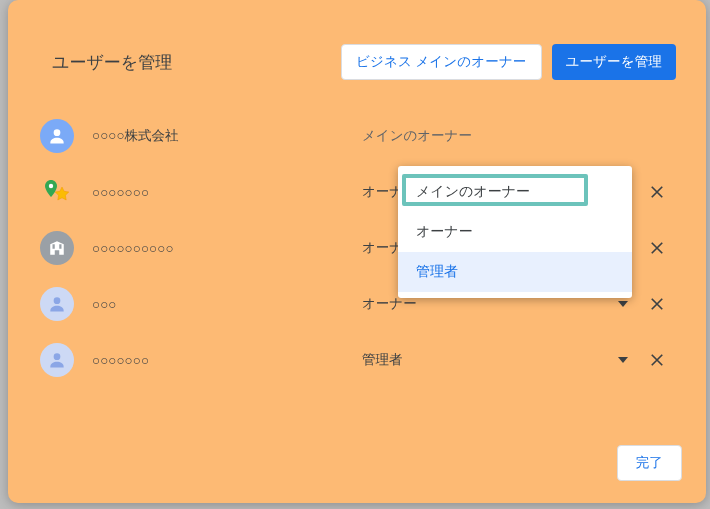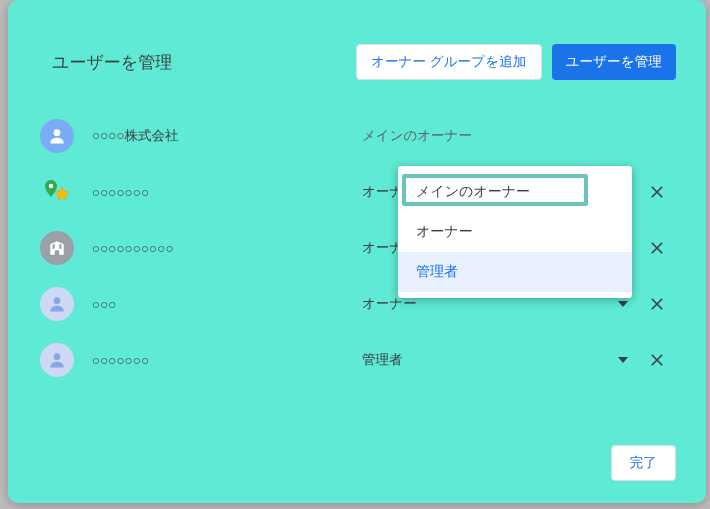--- a/index.html
+++ b/index.html
@@ -7,21 +7,21 @@
       font-family: Roboto, Arial, sans-serif;
       background: #bdbdbd;
       width: 710px;
       height: 509px;
       position: relative;
       overflow: hidden;
     }
     .dialog {
       position: absolute;
       left: 8px; top: 0; right: 4px; bottom: 6px;
-      background: #5eead4;
+      background: #fdba74;
       border-radius: 10px;
       box-shadow: 0 2px 12px rgba(0,0,0,0.25);
       padding: 0;
     }
     .dialog-inner {
       position: absolute;
       inset: 0;
       padding: 0;
     }
     .header {
@@ -106,21 +106,21 @@
     }
     .remove {
       width: 38px;
       display: flex; align-items: center; justify-content: center;
       cursor: pointer;
       color: #3c4043;
     }
     .remove svg { display: block; }
     .footer {
       position: absolute;
-      right: 30px;
+      right: 24px;
       bottom: 22px;
     }
     .btn-done {
       background: #fff;
       border: 1px solid #dadce0;
       color: #1a73e8;
       padding: 0 18px;
     }
     
     .dropdown {
@@ -158,21 +158,21 @@
   </style>
 </head>
 <body>
 
 <div class="dialog">
  <div class="dialog-inner">
 
   <div class="header">
     <div class="title">ユーザーを管理</div>
     <div class="actions">
-      <button class="btn btn-outline">オーナー グループを追加</button>
+      <button class="btn btn-outline">ビジネス メインのオーナー</button>
       <button class="btn btn-filled">ユーザーを管理</button>
     </div>
   </div>
 
   <div class="list">
 
     <div class="row">
       <div class="ava" style="background:#7baaf7">
         <svg width="20" height="20" viewBox="0 0 24 24" fill="#fff">
               <circle cx="12" cy="8" r="4"></circle>

